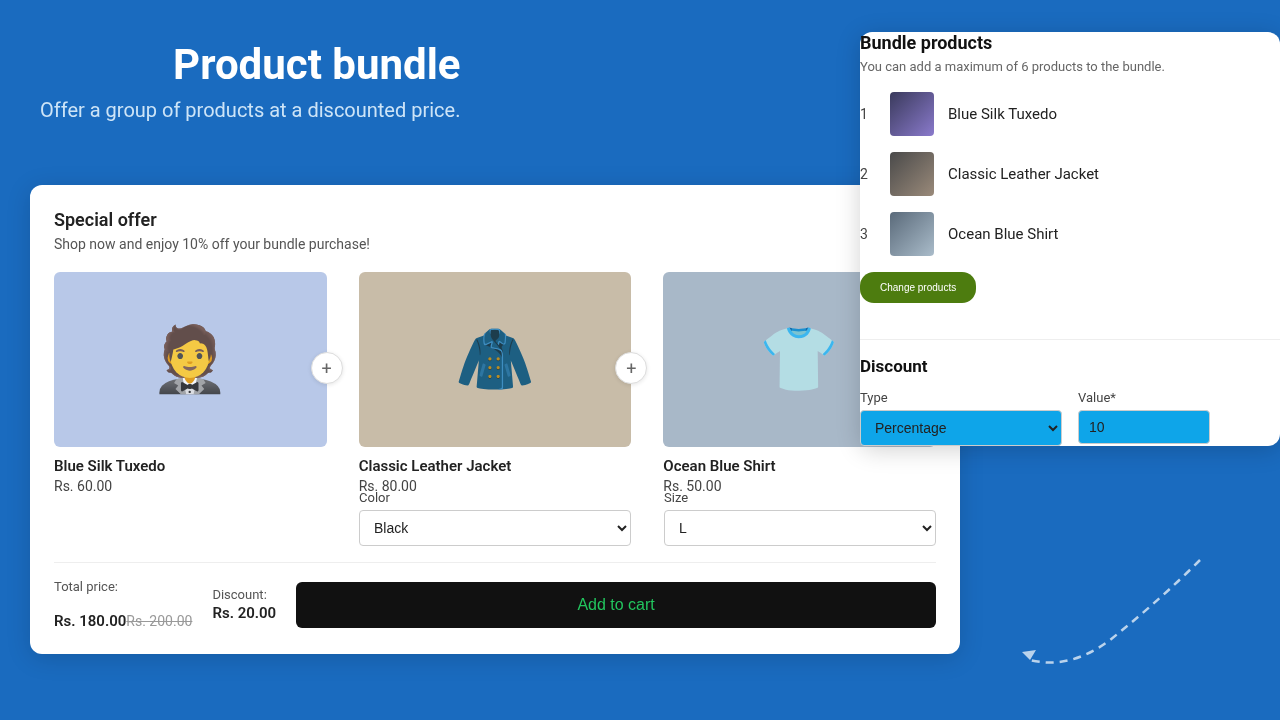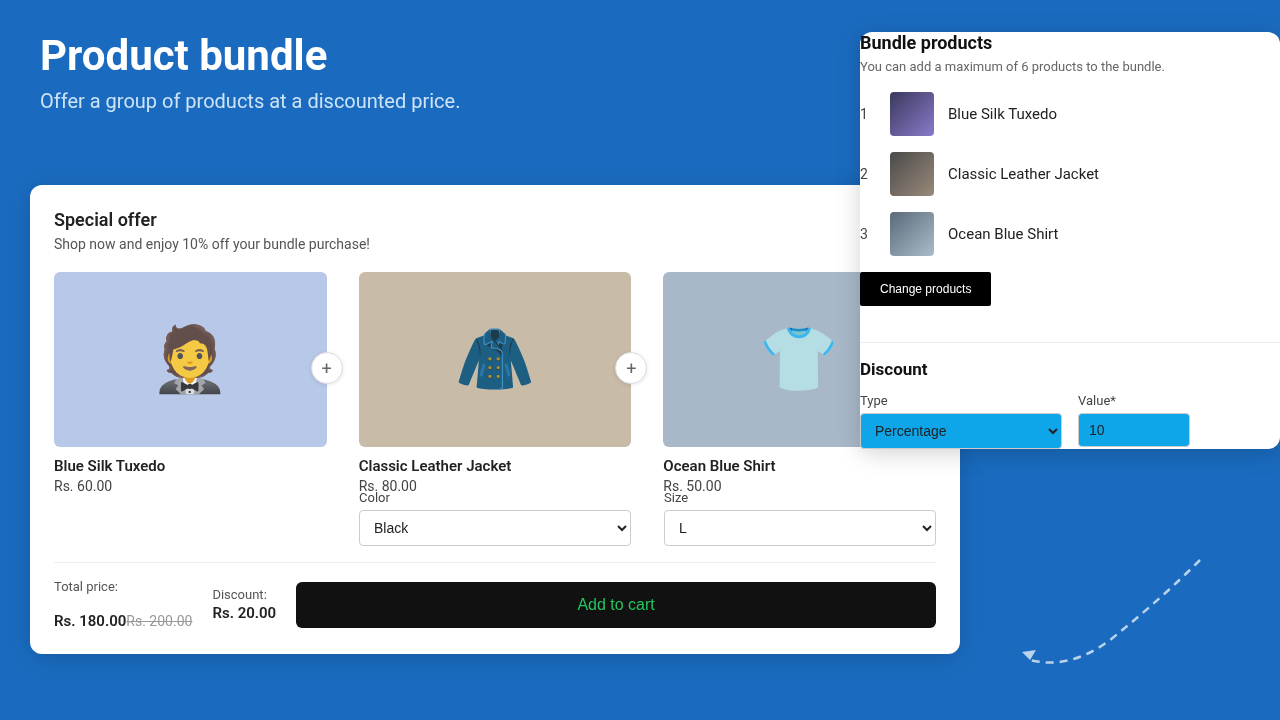--- a/index.html
+++ b/index.html
@@ -15,22 +15,23 @@
     
     .bg-blue {
       position: absolute;
       inset: 0;
       background: #1a6bbf;
     }
 
     
     .hero-text {
       position: absolute;
-      top: 31px;
+      top: 40px;
       left: 40px;
+      text-align: right;
     }
     .hero-title {
       font-size: 42px;
       font-weight: 700;
       color: #fff;
       line-height: 1.2;
     }
     .hero-subtitle {
       font-size: 20px;
       font-weight: 400;
@@ -243,26 +244,26 @@
       color: #222;
     }
 
     .divider {
       border: none;
       border-top: 1px solid #eee;
       margin: 16px 0;
     }
 
     .change-products-btn {
-      background: #000000;
+      background: #4d7c0f;
       color: #fff;
       border: none;
-      border-radius: 2px;
+      border-radius: 14px;
       padding: 10px 20px;
-      font-size: 12px;
+      font-size: 10px;
       font-weight: 500;
       cursor: pointer;
       margin-bottom: 20px;
     }
 
     .discount-section-panel {
       margin-top: 4px;
     }
     .discount-heading {
       font-size: 17px;
@@ -285,21 +286,21 @@
     .field-select, .field-input {
       width: 100%;
       padding: 8px 10px;
       border: 1px solid #ccc;
       border-radius: 4px;
       font-size: 14px;
       color: #222;
       background: #0ea5e9;
     }
     .field-input {
-      width: 112px;
+      width: 132px;
     }
 
     
     svg.arrow-svg {
       position: absolute;
       pointer-events: none;
     }
 
     
     .product-img-container {

